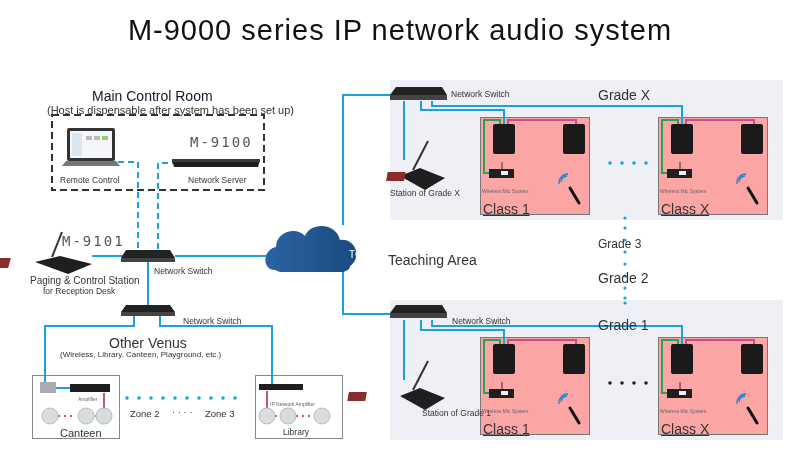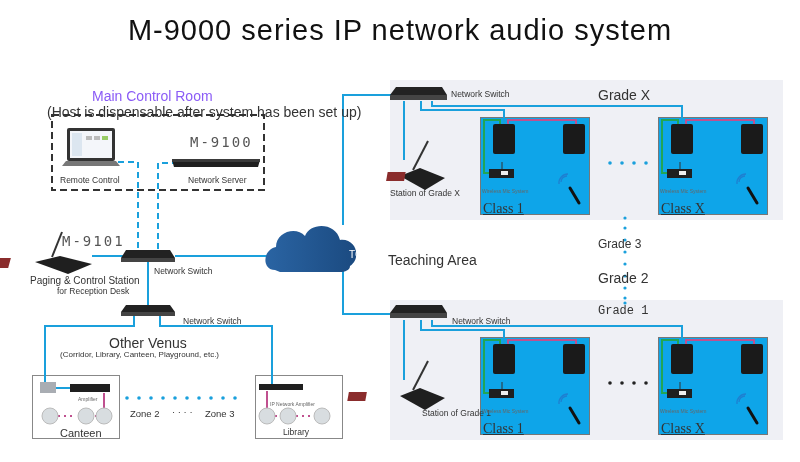--- a/index.html
+++ b/index.html
@@ -2,24 +2,24 @@
 <html><head>
 <meta charset="utf-8">
 <style>
   html, body { margin:0; padding:0; background:#ffffff; }
   body { width:800px; height:462px; position:relative; overflow:hidden; font-family:"Liberation Sans", sans-serif; color:#222; }
   .abs { position:absolute; }
   #title { left:0; top:14px; width:800px; text-align:center; font-size:29px; letter-spacing:1px; color:#111; }
   .lbl { position:absolute; white-space:nowrap; color:#333; }
   .sm { font-size:9.5px; }
   .xs { font-size:5px; color:#666; }
-  .lg { font-size:15px; color:#8b5cf6; }
+  .lg { font-size:15px; color:#0f172a; }
   .model { position:absolute; font-family:"DejaVu Sans Mono", monospace; font-weight:normal; font-size:14px; color:#555; letter-spacing:2px; text-shadow:0 0 1px #fff; }
   .grade-panel { position:absolute; background:#eff0f5; }
-  .class-box { position:absolute; border:1.5px solid #777; background:#0ea5e9;font-family:Liberation Serif, serif; }
+  .class-box { position:absolute; border:1.5px solid #777; background:#fca5a5; }
   .class-lbl { position:absolute; left:2px; bottom:-3px; font-size:14px; color:#333; text-decoration:underline; }
   .zone-box { position:absolute; border:1px solid #888; background:#fff; }
   svg { position:absolute; left:0; top:0; }
 </style>
 </head>
 <body>
 
 <div id="title" class="abs">M-9000 series IP network audio system</div>
 
 <div class="grade-panel" style="left:390px;top:80px;width:393px;height:140px;"></div>
@@ -230,50 +230,50 @@
 
   <g>
     <rect x="259" y="384" width="44" height="6" fill="#1f1f1f"></rect>
     <circle cx="267" cy="416" r="8" fill="#d8dde0" stroke="#bbb"></circle>
     <circle cx="288" cy="416" r="8" fill="#d8dde0" stroke="#bbb"></circle>
     <circle cx="322" cy="416" r="8" fill="#d8dde0" stroke="#bbb"></circle>
   </g>
 </svg>
 
 <div class="lbl lg" style="left:92px;top:88px;font-size:14px;">Main Control Room</div>
-<div class="lbl" style="left:47px;top:104px;font-size:14px;">(Host is dispensable after system has been set up)</div>
+<div class="lbl" style="left:47px;top:104px;font-size:11px;">(Host is dispensable after system has been set up)</div>
 <div class="model" style="left:190px;top:134px;">M-9100</div>
 <div class="lbl sm" style="left:60px;top:175px;font-size:8.5px;">Remote Control</div>
 <div class="lbl sm" style="left:188px;top:175px;font-size:8.5px;">Network Server</div>
 
 <div class="model" style="left:62px;top:233px;">M-9101</div>
 <div class="lbl" style="left:30px;top:275px;font-size:10px;">Paging &amp; Control Station</div>
-<div class="lbl" style="left:46px;top:286px;font-size:8.5px;padding-left:11px;">for Reception Desk</div>
+<div class="lbl" style="left:32px;top:286px;font-size:8.5px;padding-left:11px;">for Reception Desk</div>
 
 <div class="lbl" style="left:154px;top:266px;font-size:8.5px;">Network Switch</div>
 <div class="lbl" style="left:183px;top:316px;font-size:8.5px;">Network Switch</div>
 <div class="lbl" style="left:301px;top:249px;font-size:10px;color:#fff;margin-left:48px;">TCP/IP</div>
 
 <div class="lbl" style="left:109px;top:335px;font-size:14px;">Other Venus</div>
-<div class="lbl" style="left:60px;top:350px;font-size:8px;">(Corridor, Library, Canteen, Playground, etc.)</div>
+<div class="lbl" style="left:60px;top:350px;font-size:8px;">(Wireless, Library, Canteen, Playground, etc.)</div>
 <div class="lbl xs" style="left:78px;top:396px;">Amplifier</div>
 <div class="lbl" style="left:60px;top:427px;font-size:11px;">Canteen</div>
 <div class="lbl xs" style="left:270px;top:401px;">IP Network Amplifier</div>
 <div class="lbl" style="left:283px;top:427px;font-size:8.5px;">Library</div>
 <div class="lbl" style="left:130px;top:408px;font-size:9.5px;">Zone 2</div>
 <div class="lbl" style="left:172px;top:406px;font-size:9.5px;">· · · ·</div>
 <div class="lbl" style="left:205px;top:408px;font-size:9.5px;">Zone 3</div>
 
 <div class="lbl" style="left:388px;top:252px;font-size:14px;">Teaching Area</div>
 <div class="lbl" style="left:598px;top:237px;font-size:12px;">Grade 3</div>
 <div class="lbl" style="left:598px;top:270px;font-size:14px;">Grade 2</div>
 
 <div class="lbl" style="left:598px;top:87px;font-size:14px;">Grade X</div>
 <div class="lbl" style="left:451px;top:89px;font-size:8.5px;">Network Switch</div>
 <div class="lbl" style="left:390px;top:188px;font-size:8.5px;">Station of Grade X</div>
 <div class="lbl xs" style="left:482px;top:188px;">Wireless Mic System</div>
 <div class="lbl xs" style="left:660px;top:188px;">Wireless Mic System</div>
 
-<div class="lbl" style="left:598px;top:304px;font-size:12px;font-family:Liberation Mono, monospace;">Grade 1</div>
+<div class="lbl" style="left:598px;top:317px;font-size:14px;">Grade 1</div>
 <div class="lbl" style="left:452px;top:316px;font-size:8.5px;">Network Switch</div>
 <div class="lbl" style="left:390px;top:408px;font-size:8.5px;margin-left:32px;">Station of Grade 1</div>
 <div class="lbl xs" style="left:482px;top:408px;">Wireless Mic System</div>
 <div class="lbl xs" style="left:660px;top:408px;">Wireless Mic System</div>
 
 </body></html>

